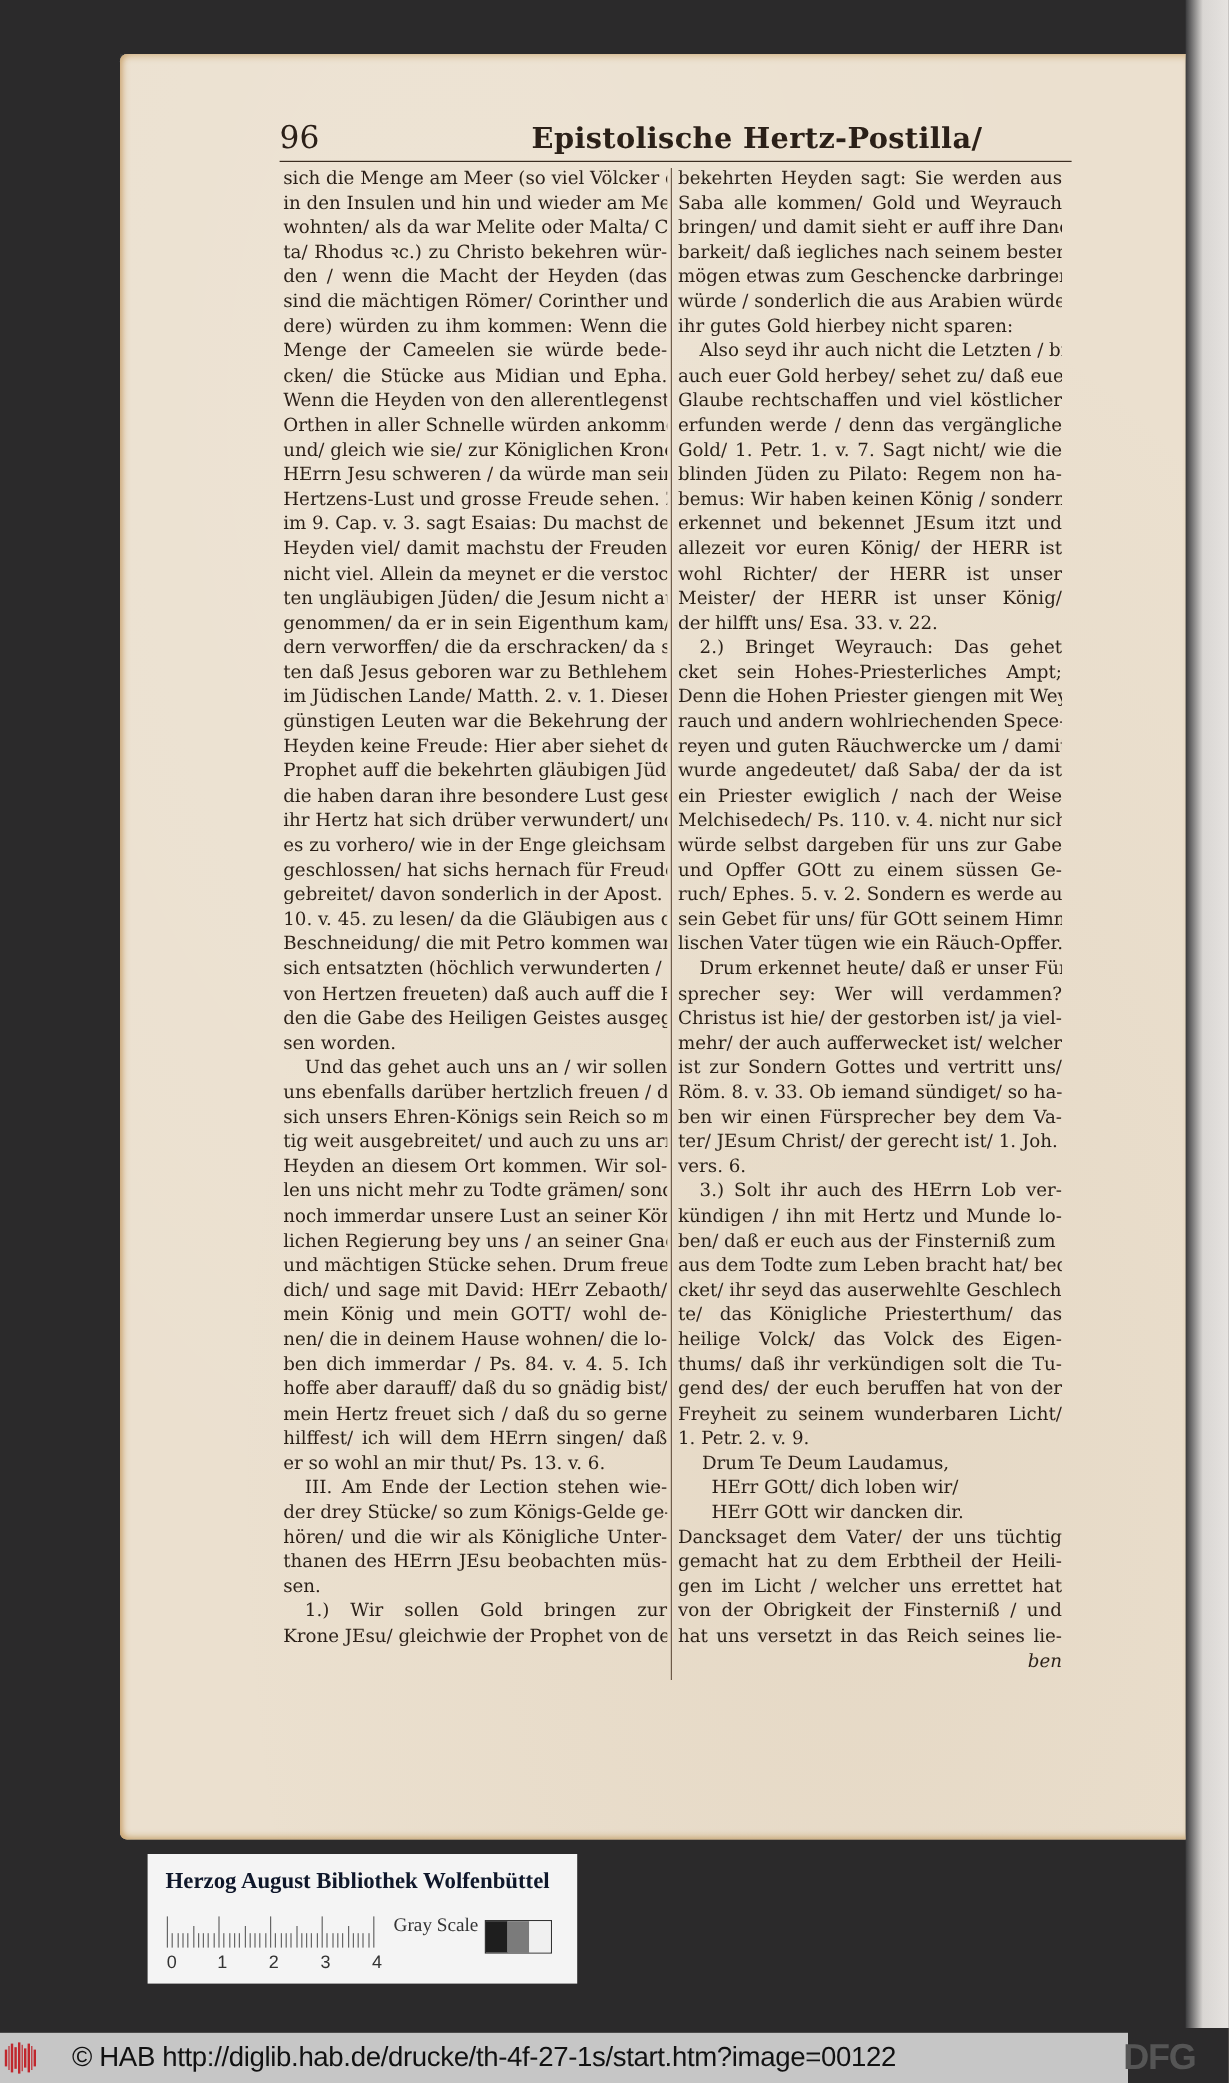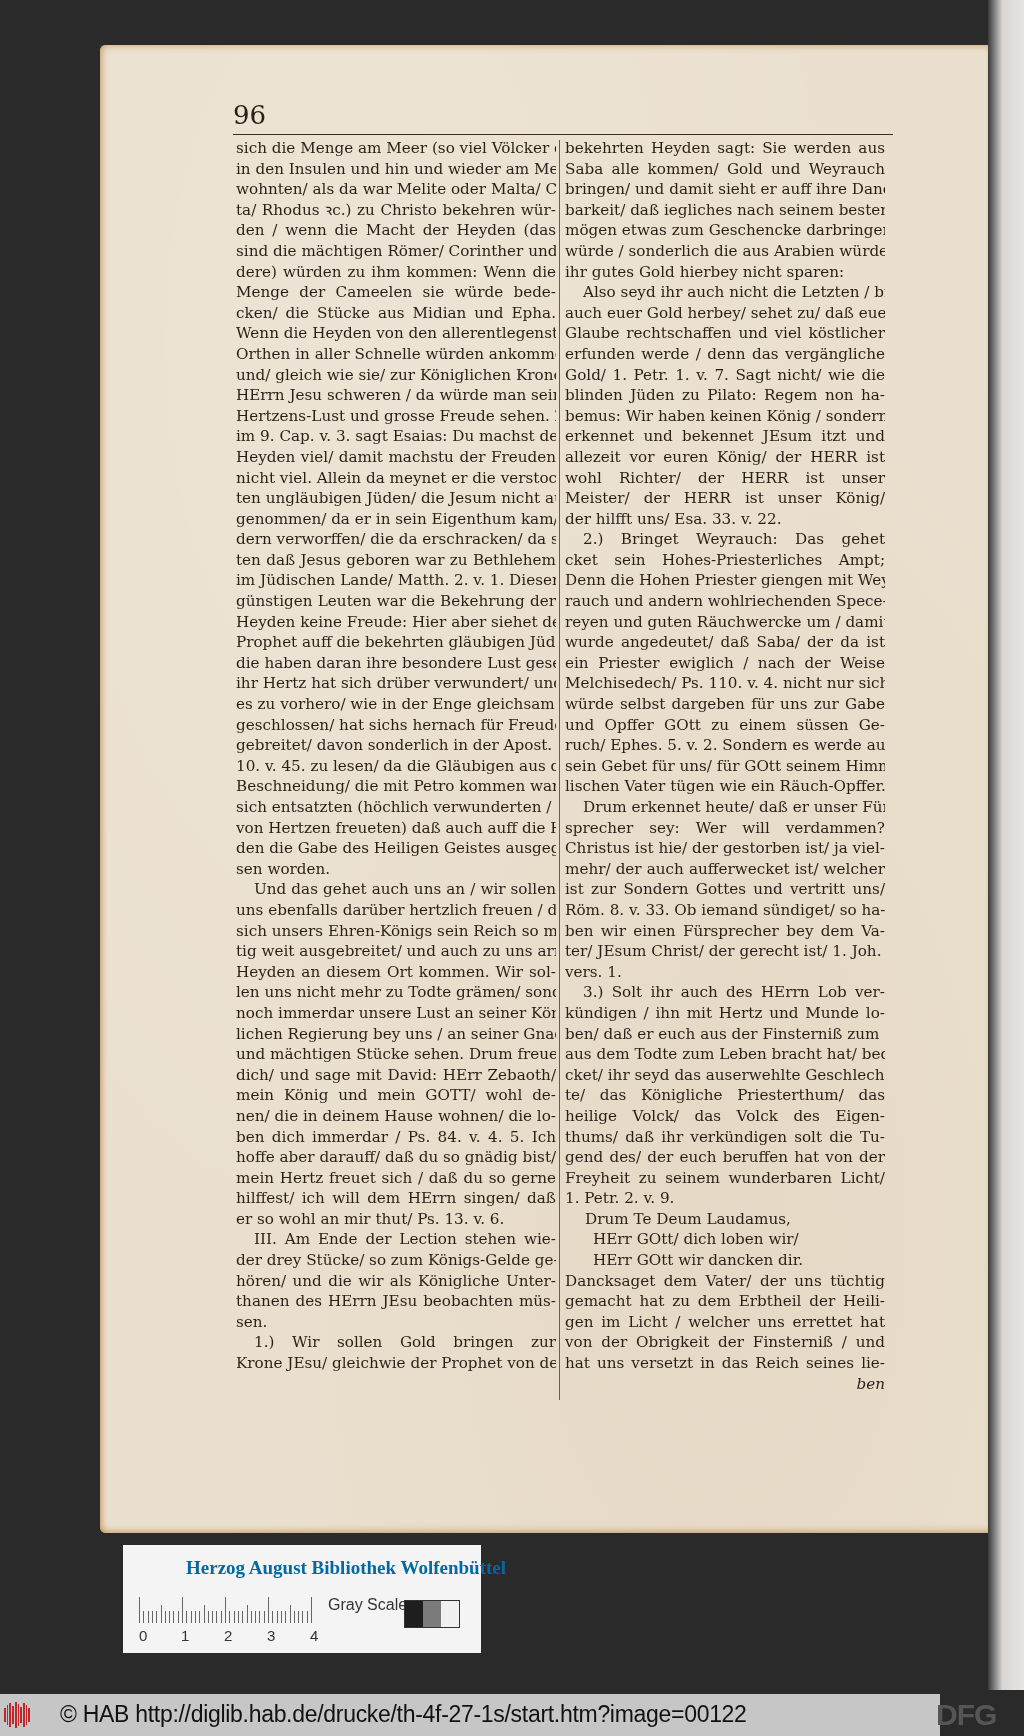--- a/index.html
+++ b/index.html
@@ -52,31 +52,31 @@
   .line.indent { padding-left:18px; }
   .line.hymn { padding-left:20px; text-align-last:left; }
   .line.hymn2 { padding-left:28px; text-align-last:left; }
   .line.catch { text-align-last:right; }
   .label-card {
     position:absolute; left:123px; top:1545px; width:358px; height:108px;
     background:#f4f4f4;
   }
   .label-title {
     position:absolute; left:15px; top:12px; font-family:"Liberation Serif", serif;
-    font-weight:bold; font-size:19px; color:#0369a1; white-space:nowrap;margin-left:48px;
+    font-weight:bold; font-size:19px; color:#0f172a; white-space:nowrap;
   }
   .ruler {
     position:absolute; left:16px; top:48px; width:180px; height:30px;
   }
   .tick { position:absolute; bottom:0; width:1px; background:#666; }
   .ruler-num {
     position:absolute; top:82px; font-family:"Liberation Sans", sans-serif; font-size:15px; color:#333;
   }
   .gray-label {
-    position:absolute; left:205px; top:51px; font-family:Liberation Sans, sans-serif;
+    position:absolute; left:205px; top:51px; font-family:Liberation Serif, serif;
     font-size:16px; color:#333;
   }
   .gray-scale {
     position:absolute; left:281px; top:55px; width:54px; height:26px; border:1px solid #333; display:flex;
   }
   .gray-scale span { flex:1; }
   .footer {
     position:absolute; left:0; top:1694px; width:940px; height:42px; background:#c6c6c6;
   }
   .hab-logo {
@@ -94,20 +94,21 @@
 </style>
 </head>
 <body>
 
 <div class="bg-right"></div>
 
 <div class="page"></div>
 
 <div class="running-head">
   <span class="page-number">96</span>
+  <span class="running-title">Epistolische Hertz-Postilla/</span>
 </div>
 
 <div class="col left" id="leftCol">
     <span class="line">sich die Menge am Meer (so viel Völcker die</span>
     <span class="line">in den Insulen und hin und wieder am Meer</span>
     <span class="line">wohnten/ als da war Melite oder Malta/ Cre-</span>
     <span class="line">ta/ Rhodus ꝛc.) zu Christo bekehren wür-</span>
     <span class="line">den / wenn die Macht der Heyden (das</span>
     <span class="line">sind die mächtigen Römer/ Corinther und an-</span>
     <span class="line">dere) würden zu ihm kommen: Wenn die</span>
@@ -200,21 +201,21 @@
     <span class="line">sein Gebet für uns/ für GOtt seinem Himm-</span>
     <span class="line last">lischen Vater tügen wie ein Räuch-Opffer.</span>
     <span class="line indent">Drum erkennet heute/ daß er unser Für-</span>
     <span class="line">sprecher sey: Wer will verdammen?</span>
     <span class="line">Christus ist hie/ der gestorben ist/ ja viel-</span>
     <span class="line">mehr/ der auch aufferwecket ist/ welcher</span>
     <span class="line">ist zur Sondern Gottes und vertritt uns/</span>
     <span class="line">Röm. 8. v. 33. Ob iemand sündiget/ so ha-</span>
     <span class="line">ben wir einen Fürsprecher bey dem Va-</span>
     <span class="line">ter/ JEsum Christ/ der gerecht ist/ 1. Joh. 2.</span>
-    <span class="line last">vers. 1.</span>
+    <span class="line last">vers. 6.</span>
     <span class="line indent">3.) Solt ihr auch des HErrn Lob ver-</span>
     <span class="line">kündigen / ihn mit Hertz und Munde lo-</span>
     <span class="line">ben/ daß er euch aus der Finsterniß zum Licht/</span>
     <span class="line">aus dem Todte zum Leben bracht hat/ beden-</span>
     <span class="line">cket/ ihr seyd das auserwehlte Geschlech-</span>
     <span class="line">te/ das Königliche Priesterthum/ das</span>
     <span class="line">heilige Volck/ das Volck des Eigen-</span>
     <span class="line">thums/ daß ihr verkündigen solt die Tu-</span>
     <span class="line">gend des/ der euch beruffen hat von der</span>
     <span class="line">Freyheit zu seinem wunderbaren Licht/</span>

